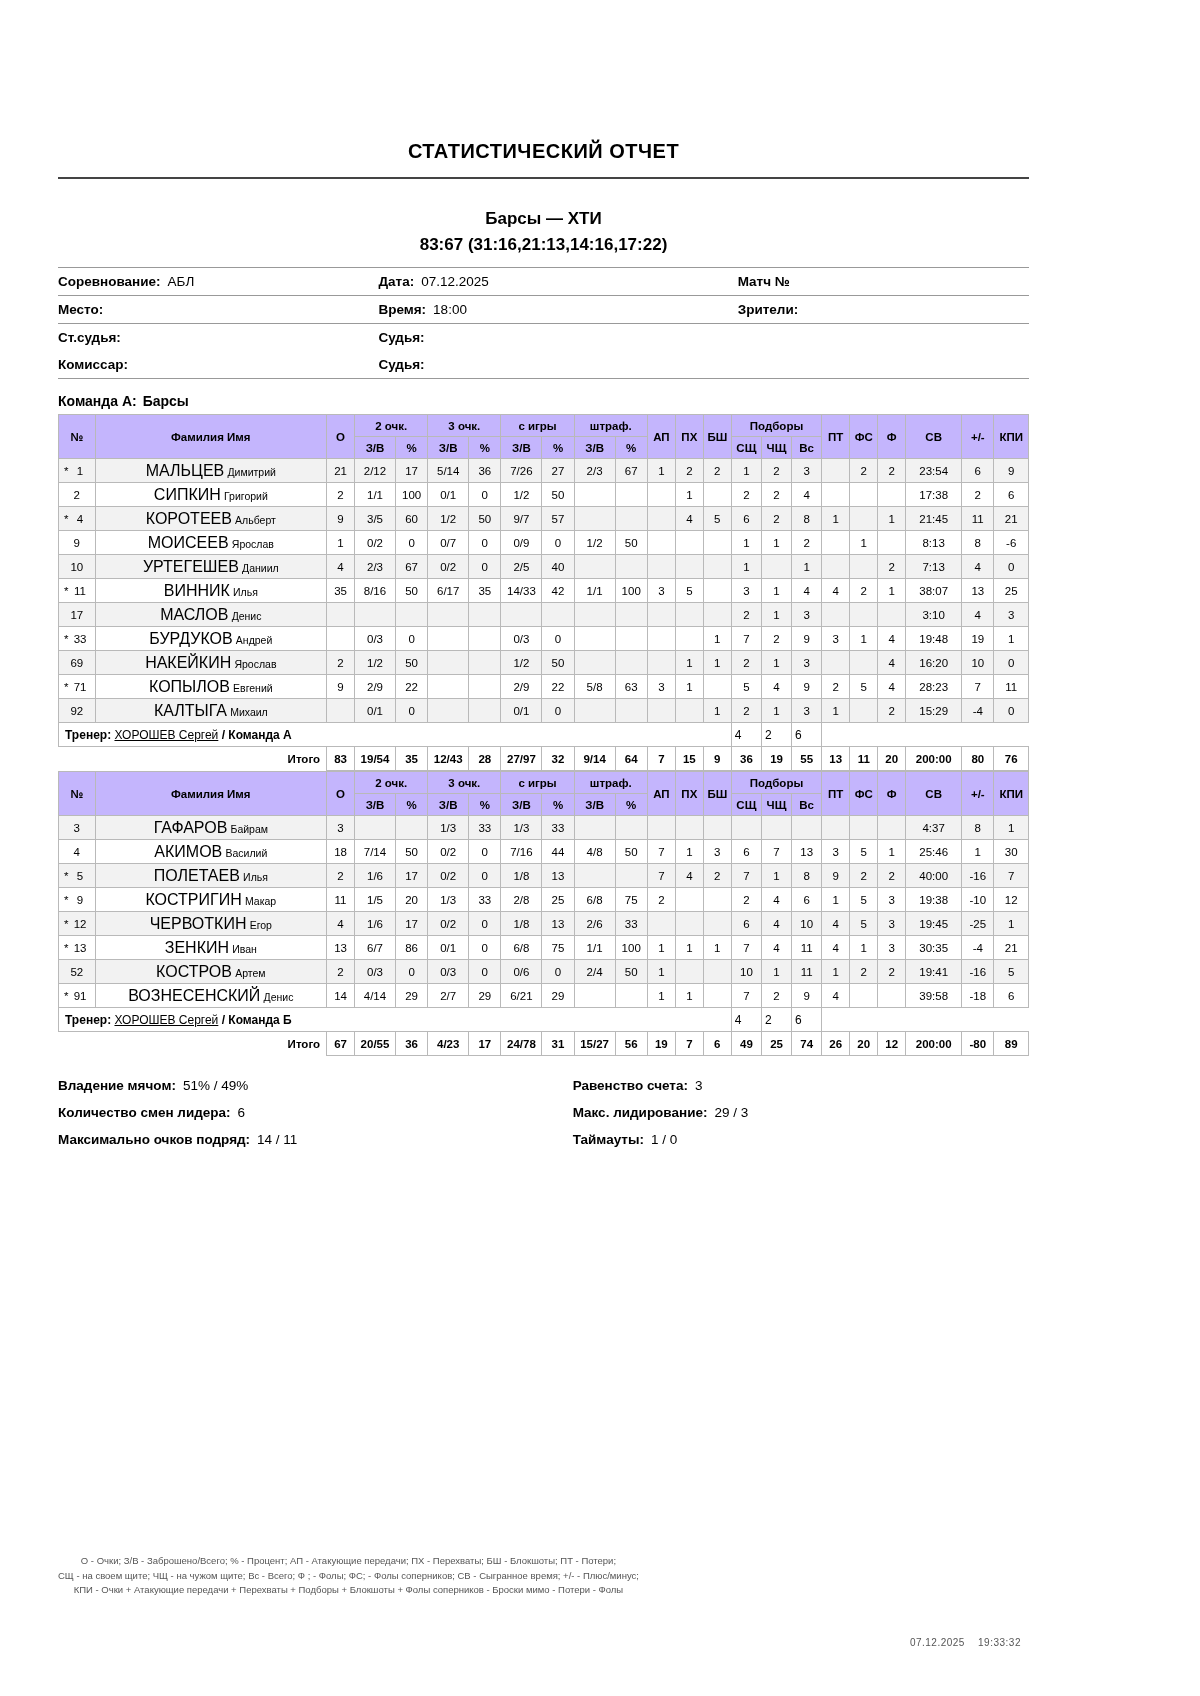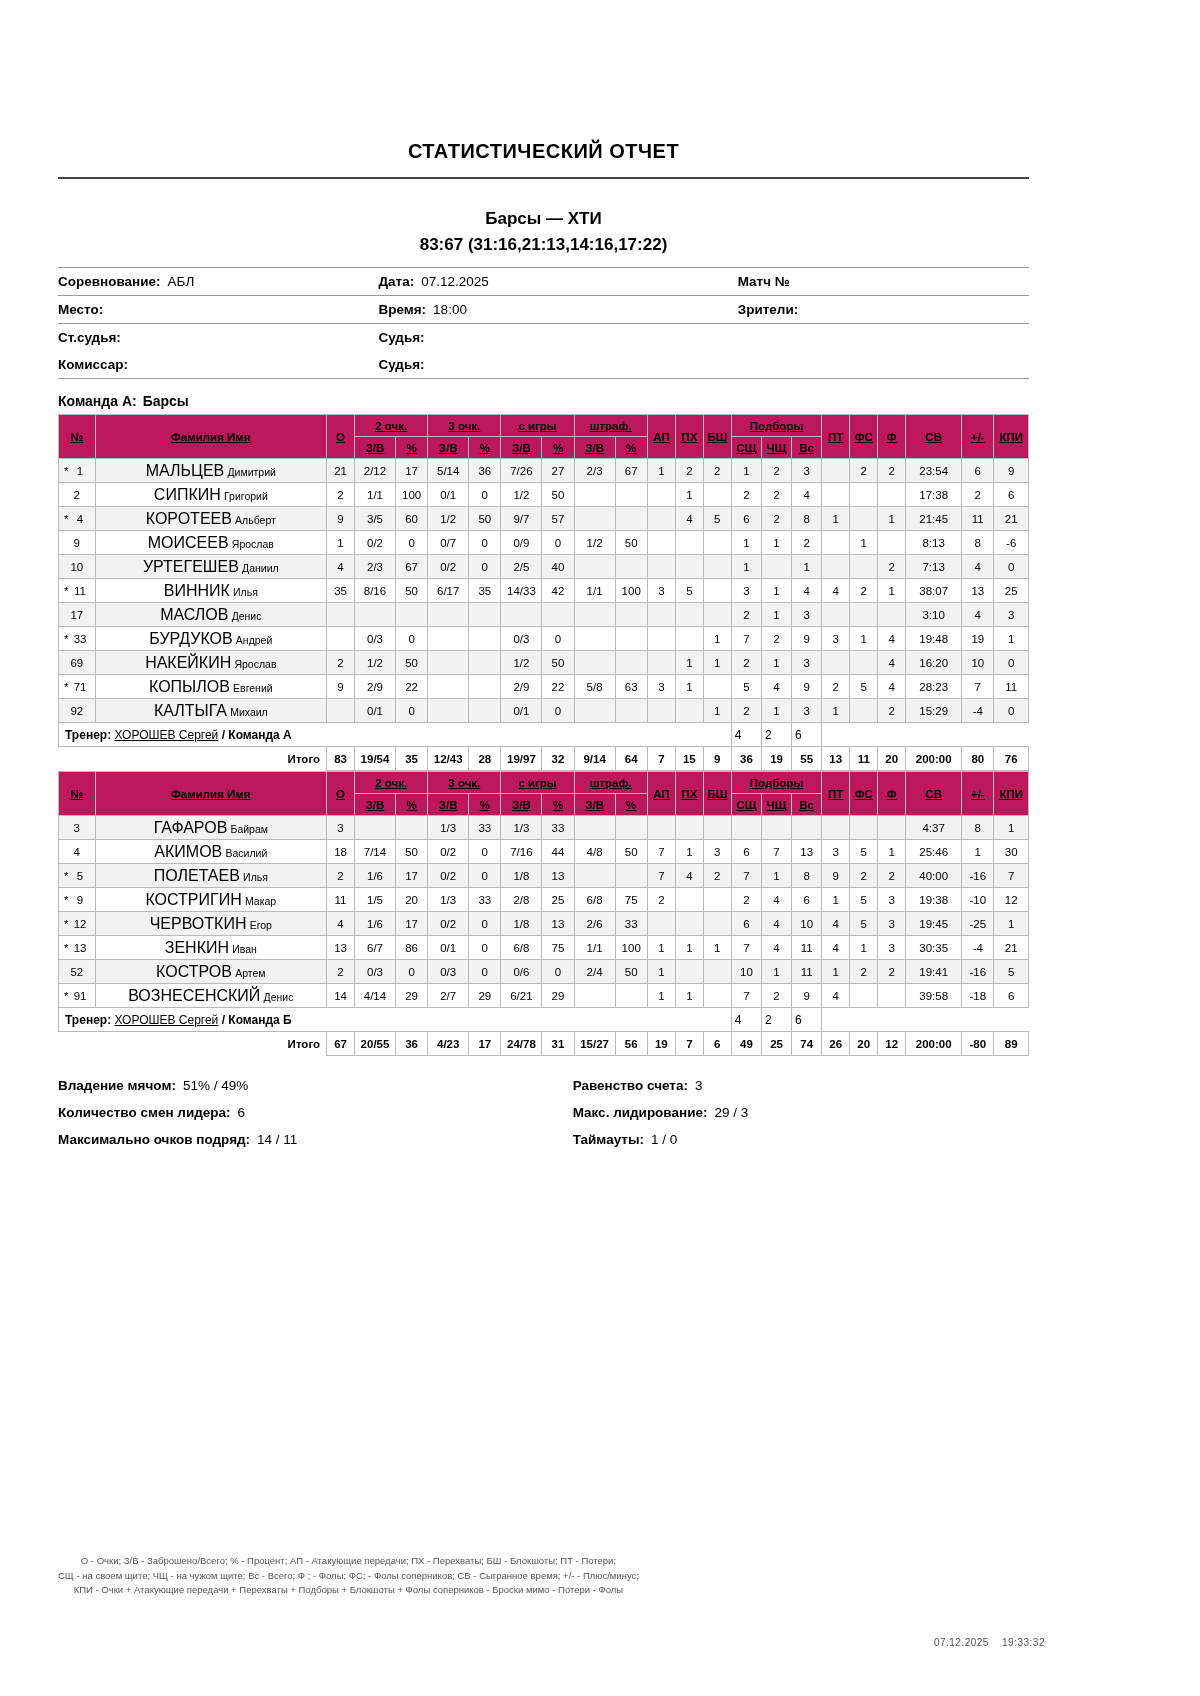--- a/index.html
+++ b/index.html
@@ -79,23 +79,22 @@
     border: 1px solid #b9b9b9;
     padding: 2px 3px;
     text-align: center;
     height: 19px;
     overflow: hidden;
     white-space: nowrap;
   }
   table.stats thead th {
     font-weight: bold;
     font-size: 11.5px;
-    background: #be185d;
+    background: #c4b5fd;
     padding: 1px 0;
-    text-decoration: underline;
   }
   .col-num { width: 34px; }
   .col-name { width: 215px; text-align: left !important; }
   .col-o { width: 26px; }
   .col-zb { width: 38px; }
   .col-pc { width: 30px; }
   .col-small { width: 26px; }
   .col-reb { width: 28px; }
   .col-cb { width: 52px; }
   .col-pm { width: 30px; }
@@ -144,21 +143,21 @@
     position: absolute;
     left: 58px;
     bottom: 98px;
     font-size: 9.5px;
     color: #555;
     line-height: 1.55;
     text-align: center;
   }
   .footer-ts {
     position: absolute;
-    right: 42px;
+    right: 66px;
     bottom: 48px;
     font-size: 10px;
     color: #555;
     letter-spacing: 0.5px;
   }
 </style>
 </head>
 <body>
 
 <div class="page">
@@ -572,21 +571,21 @@
         <td class="noborder"></td>
         <td class="noborder"></td>
       </tr>
       <tr class="total">
         <td class="totlabel noborder" colspan="2">Итого</td>
         <td>83</td>
         <td>19/54</td>
         <td>35</td>
         <td>12/43</td>
         <td>28</td>
-        <td>19/97</td>
+        <td>27/97</td>
         <td>32</td>
         <td>9/14</td>
         <td>64</td>
         <td>7</td>
         <td>15</td>
         <td>9</td>
         <td>36</td>
         <td>19</td>
         <td>55</td>
         <td>13</td>

